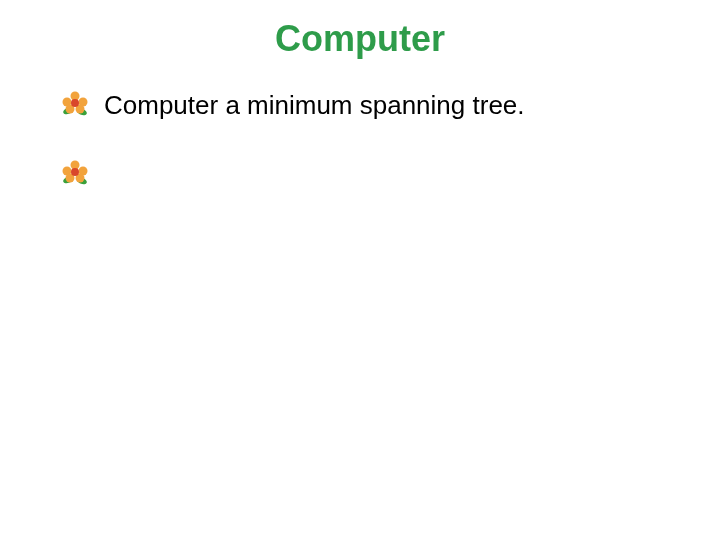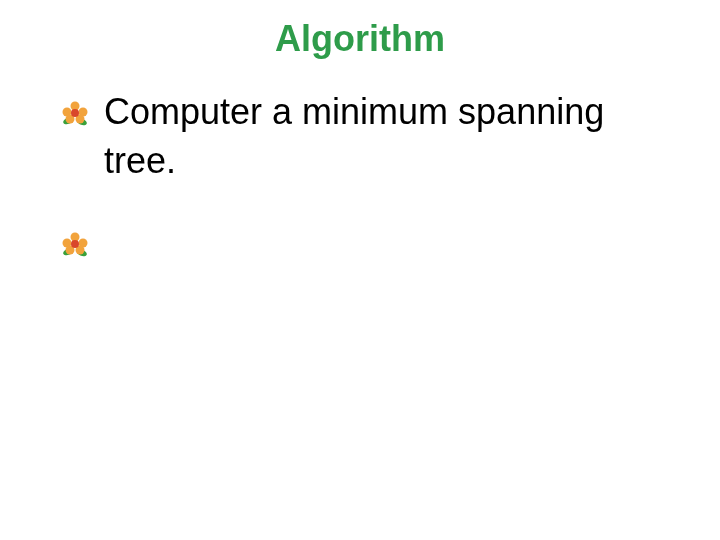--- a/index.html
+++ b/index.html
@@ -26,21 +26,21 @@
     margin-bottom: 28px;
   }
   .bullets {
     list-style: none;
     padding: 0 60px 0 60px;
     margin: 0;
   }
   .bullets li {
     position: relative;
     padding-left: 44px;
-    font-size: 36px;
+    font-size: 26px;
     line-height: 1.35;
     color: #000000;
     margin-bottom: 34px;
   }
   .bullet-icon {
     position: absolute;
     left: 2px;
     top: 3px;
     width: 26px;
     height: 26px;
@@ -51,21 +51,21 @@
   }
   .underline {
     text-decoration: underline;
   }
 </style>
 </head>
 <body>
 
 <div class="slide">
 
-  <div class="title">Algorithm</div>
+  <div class="title">Computer</div>
 
   <ul class="bullets">
 
     <li>
       <span class="bullet-icon">
         <svg viewBox="0 0 26 26" width="26" height="26">
           <ellipse cx="6" cy="20" rx="5" ry="3" fill="#3aa03a" transform="rotate(-20 6 20)"></ellipse>
           <ellipse cx="20" cy="21" rx="5" ry="3" fill="#3aa03a" transform="rotate(20 20 21)"></ellipse>
           <circle cx="13" cy="5" r="4.5" fill="#f2a33c"></circle>
           <circle cx="5" cy="11" r="4.5" fill="#f2a33c"></circle>

